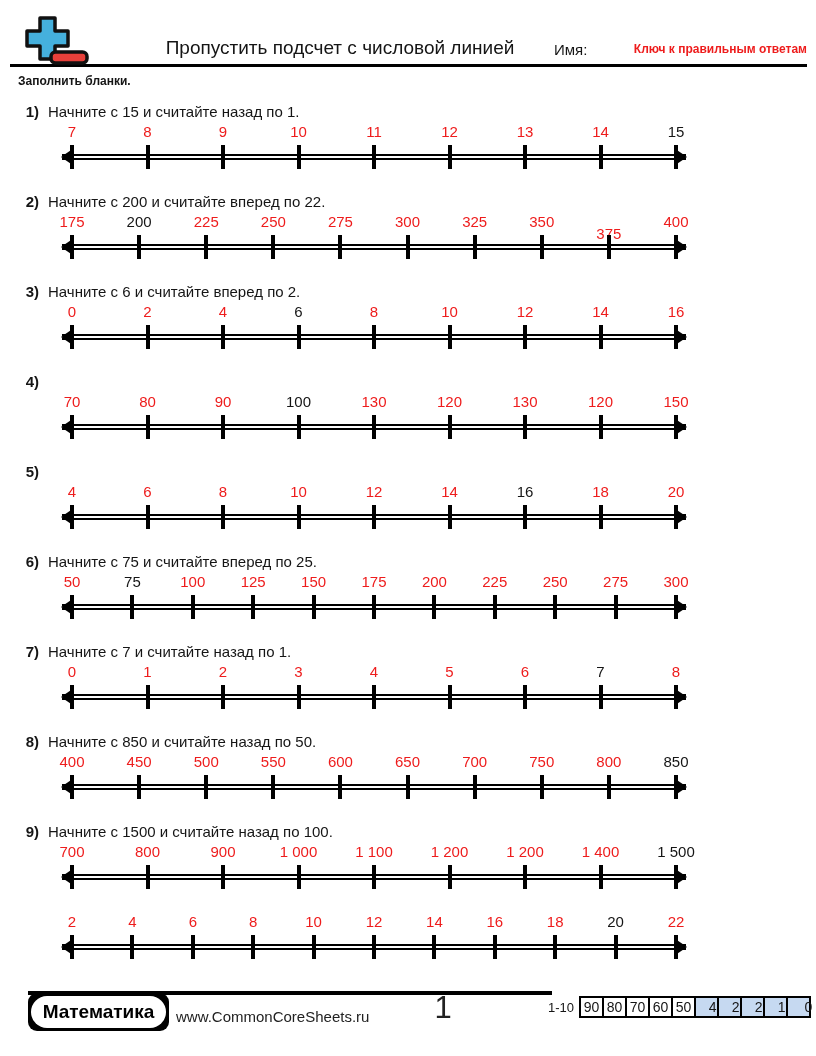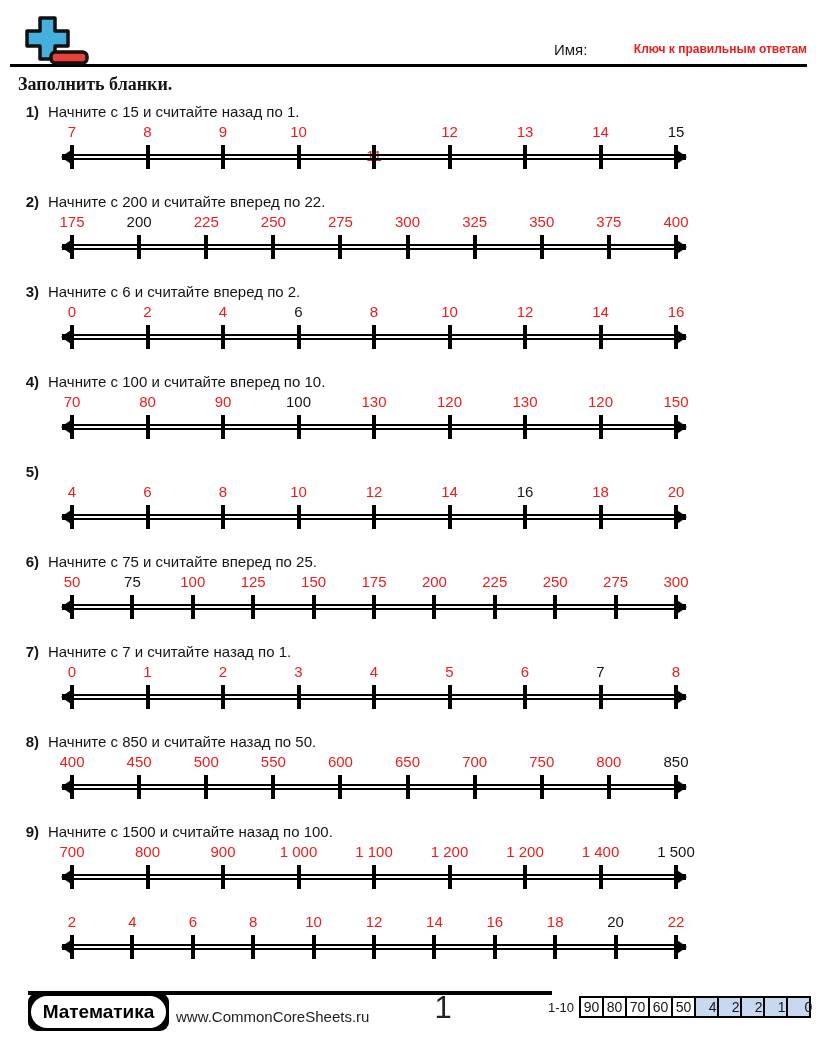--- a/index.html
+++ b/index.html
@@ -13,21 +13,21 @@
   :root { --answer-red:#ee1c1c; --given-black:#151515; --score-blue:#c6d9f1; }
 
   
   .header { position:relative; height:67px; margin:0 9px 0 10px; border-bottom:3px solid #000; }
   .logo { position:absolute; left:3px; top:15px; }
   .page-title { position:absolute; left:330px; bottom:5px; transform:translateX(-50%);
     font-size:19px; white-space:nowrap; }
   .name-label { position:absolute; left:544px; bottom:6px; font-size:15px; }
   .key-label { position:absolute; right:0px; bottom:8px; font-size:12px; font-weight:bold;
     color:var(--answer-red); }
-  .fill-blanks { margin:7px 0 0 18px; font-size:18px; font-weight:bold; height:20px;font-family:Liberation Serif, serif; }
+  .fill-blanks { margin:7px 0 0 18px; font-size:12px; font-weight:bold; height:20px; }
 
   
   .problems { margin-top:9px; }
   .problem { margin-bottom:21px; }
   .problem-head { display:flex; align-items:baseline; height:20px; font-size:15px; }
   .problem-number { width:48px; padding-right:9px; text-align:right; font-weight:bold; flex:none; }
   .numberline { position:relative; margin-left:62px; width:624px; height:49px; }
   .nl-labels { position:absolute; left:0; right:0; top:0; height:18px; }
   .nl-label { position:absolute; top:0; transform:translateX(-50%); font-size:15px;
     white-space:nowrap; color:var(--answer-red); }
@@ -62,39 +62,40 @@
 </head>
 <body>
 
 <div class="header">
   <span class="logo">
     <svg width="82" height="52" viewBox="0 0 82 52">
       <path d="M27 3 h15 v13 h13 v15 h-13 v13 h-15 v-13 h-13 v-15 h13 z" stroke="#111" stroke-width="3.5" stroke-linejoin="round" fill="#45b0dd"></path>
       <rect x="38" y="37" width="36" height="11" rx="4.5" stroke="#111" stroke-width="3.5" fill="#e8403a"></rect>
     </svg>
   </span>
+  <div class="page-title">Пропустить подсчет с числовой линией</div>
   <div class="name-label">Имя:</div>
   <div class="key-label">Ключ к правильным ответам</div>
 </div>
 
 <div class="fill-blanks">Заполнить бланки.</div>
 
 <div class="problems">
   <div class="problem">
     <div class="problem-head">
       <span class="problem-number">1)</span>
       <span class="problem-instruction">Начните с 15 и считайте назад по 1.</span>
     </div>
     <div class="numberline">
       <div class="nl-labels">
           <span class="nl-label" style="left: calc(0% + 10px);">7</span>
           <span class="nl-label" style="left: calc(12.5% + 7.5px);">8</span>
           <span class="nl-label" style="left: calc(25% + 5px);">9</span>
           <span class="nl-label" style="left: calc(37.5% + 2.5px);">10</span>
-          <span class="nl-label" style="left: calc(50% + 0px); margin-top: 24px;">11</span>
+          <span class="nl-label" style="left: calc(50% + 0px);">11</span>
           <span class="nl-label" style="left: calc(62.5% - 2.5px);">12</span>
           <span class="nl-label" style="left: calc(75% - 5px);">13</span>
           <span class="nl-label" style="left: calc(87.5% - 7.5px);">14</span>
           <span class="nl-label given" style="left: calc(100% - 10px);">15</span>
         </div>
       <div class="nl-line"></div>
       <div class="nl-arrow left"></div>
       <div class="nl-arrow right"></div>
       <div class="nl-ticks">
           <span class="nl-tick" style="left: calc(0% + 10px);"></span>
@@ -118,21 +119,21 @@
     <div class="numberline">
       <div class="nl-labels">
           <span class="nl-label" style="left: calc(0% + 10px);">175</span>
           <span class="nl-label given" style="left: calc(11.1111% + 7.77778px);">200</span>
           <span class="nl-label" style="left: calc(22.2222% + 5.55556px);">225</span>
           <span class="nl-label" style="left: calc(33.3333% + 3.33333px);">250</span>
           <span class="nl-label" style="left: calc(44.4444% + 1.11111px);">275</span>
           <span class="nl-label" style="left: calc(55.5556% - 1.11111px);">300</span>
           <span class="nl-label" style="left: calc(66.6667% - 3.33333px);">325</span>
           <span class="nl-label" style="left: calc(77.7778% - 5.55556px);">350</span>
-          <span class="nl-label" style="left: calc(88.8889% - 7.77778px);">375</span>
+          <span class="nl-label" style="left: calc(88.8889% - 7.77778px); margin-top: 12px;">375</span>
           <span class="nl-label" style="left: calc(100% - 10px);">400</span>
         </div>
       <div class="nl-line"></div>
       <div class="nl-arrow left"></div>
       <div class="nl-arrow right"></div>
       <div class="nl-ticks">
           <span class="nl-tick" style="left: calc(0% + 10px);"></span>
           <span class="nl-tick" style="left: calc(11.1111% + 7.77778px);"></span>
           <span class="nl-tick" style="left: calc(22.2222% + 5.55556px);"></span>
           <span class="nl-tick" style="left: calc(33.3333% + 3.33333px);"></span>
@@ -176,21 +177,20 @@
           <span class="nl-tick" style="left: calc(75% - 5px);"></span>
           <span class="nl-tick" style="left: calc(87.5% - 7.5px);"></span>
           <span class="nl-tick" style="left: calc(100% - 10px);"></span>
         </div>
     </div>
   </div>
 
   <div class="problem">
     <div class="problem-head">
       <span class="problem-number">4)</span>
-      <span class="problem-instruction">Начните с 100 и считайте вперед по 10.</span>
     </div>
     <div class="numberline">
       <div class="nl-labels">
           <span class="nl-label" style="left: calc(0% + 10px);">70</span>
           <span class="nl-label" style="left: calc(12.5% + 7.5px);">80</span>
           <span class="nl-label" style="left: calc(25% + 5px);">90</span>
           <span class="nl-label given" style="left: calc(37.5% + 2.5px);">100</span>
           <span class="nl-label" style="left: calc(50% + 0px);">130</span>
           <span class="nl-label" style="left: calc(62.5% - 2.5px);">120</span>
           <span class="nl-label" style="left: calc(75% - 5px);">130</span>

